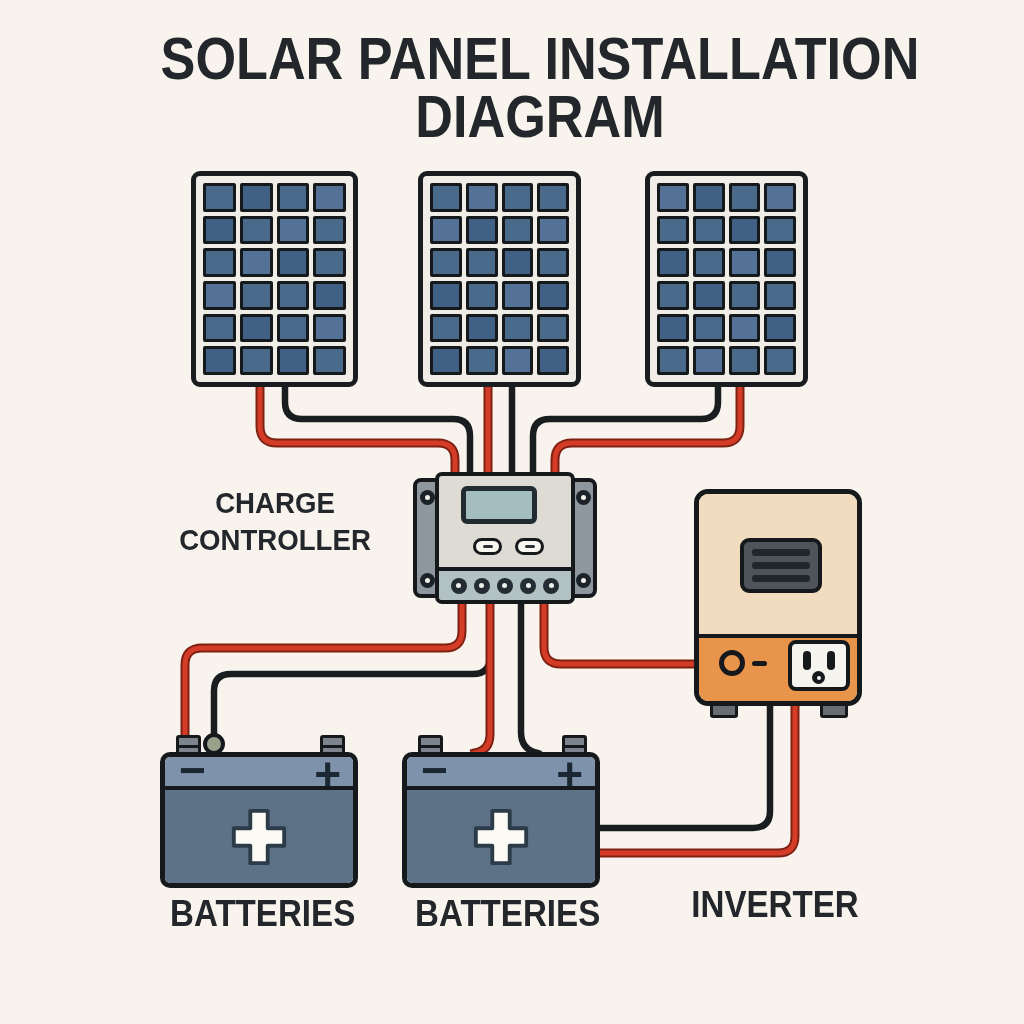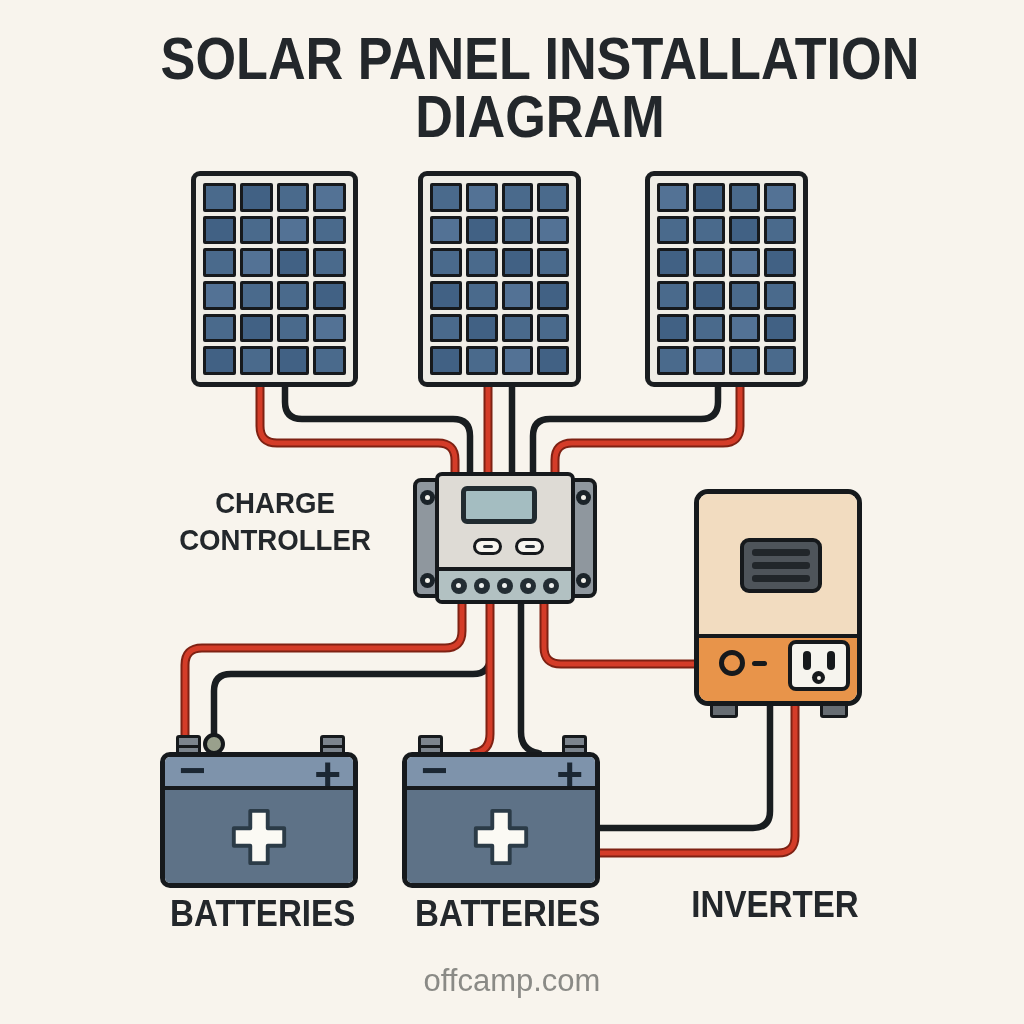--- a/index.html
+++ b/index.html
@@ -293,15 +293,14 @@
   </div>
 
   <div class="diagram-label lbl-cc">
     <div>CHARGE</div>
     <div>CONTROLLER</div>
   </div>
   <div class="diagram-label lbl-bat1">BATTERIES</div>
   <div class="diagram-label lbl-bat2">BATTERIES</div>
   <div class="diagram-label lbl-inv">INVERTER</div>
 
-  <div class="footer">offcamp.com</div>
 
 </div>
 
 </body></html>

